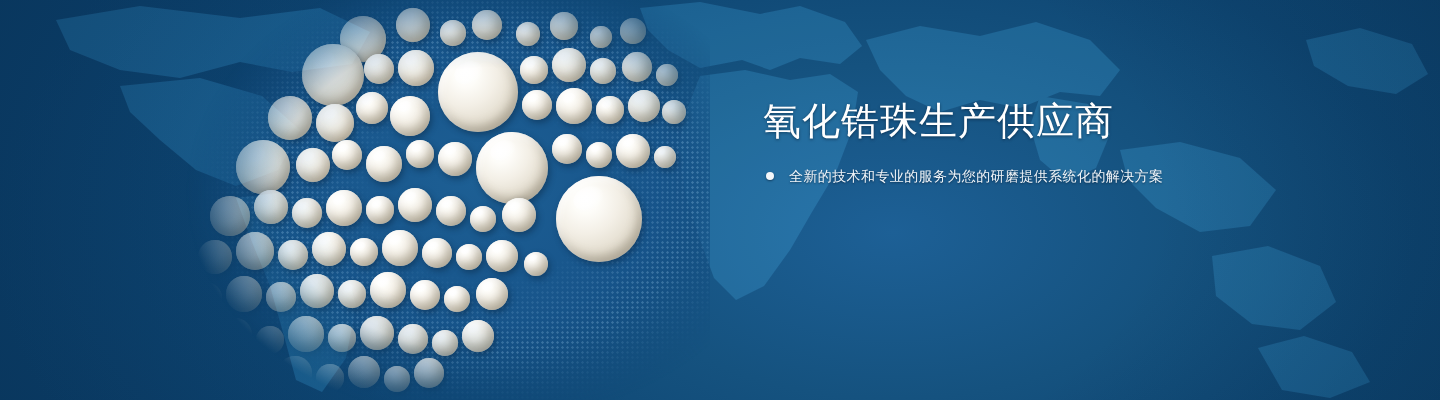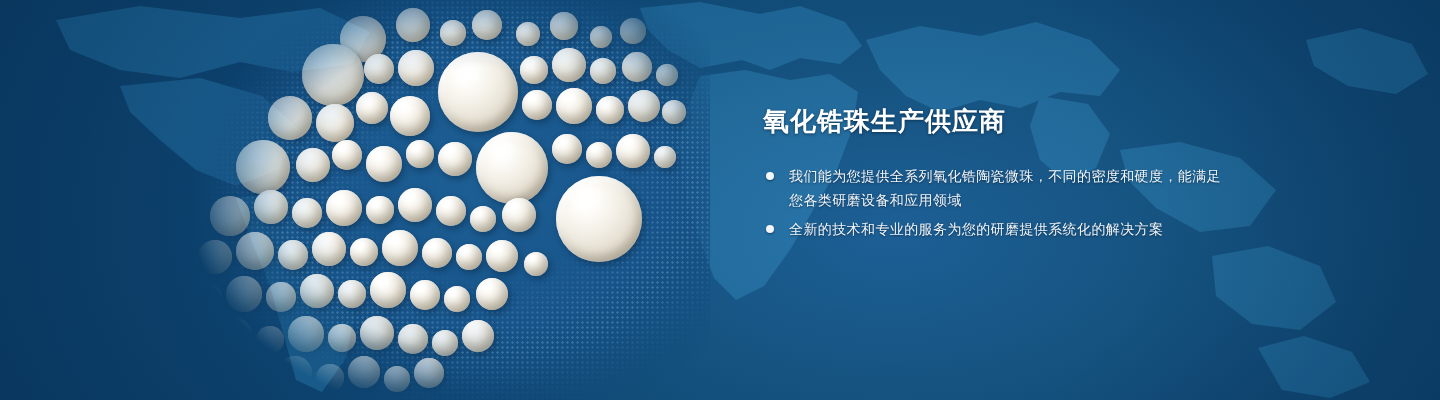--- a/index.html
+++ b/index.html
@@ -102,25 +102,25 @@
 
   
   .content {
     position: absolute;
     left: 763px;
     top: 104px;
     width: 470px;
   }
   .headline {
     margin: 0 0 26px 0;
-    font-size: 26px;
+    font-size: 38px;
     line-height: 34px;
     letter-spacing: 1px;
     color: #ffffff;
-    font-weight: 700;
+    font-weight: 400;
     text-shadow: 0 1px 3px rgba(0,20,40,0.55);
     white-space: nowrap;
   }
   .bullets {
     list-style: none;
     margin: 0;
     padding: 0;
   }
   .bullet-item {
     position: relative;
@@ -267,22 +267,18 @@
     </div>
   </div>
 
   <div class="bg-vignette"></div>
 
   <div class="content">
     <h1 class="headline">氧化锆珠生产供应商</h1>
     <ul class="bullets">
       <li class="bullet-item">
         <span class="bullet-dot"></span>
-        <span class="bullet-text">我们能为您提供全系列氧化锆陶瓷微珠，不同的密度和硬度，能满足您各类研磨设备和应用领域</span>
-      </li>
-      <li class="bullet-item">
-        <span class="bullet-dot"></span>
         <span class="bullet-text">全新的技术和专业的服务为您的研磨提供系统化的解决方案</span>
       </li>
     </ul>
   </div>
 
 </div>
 
 </body></html>

